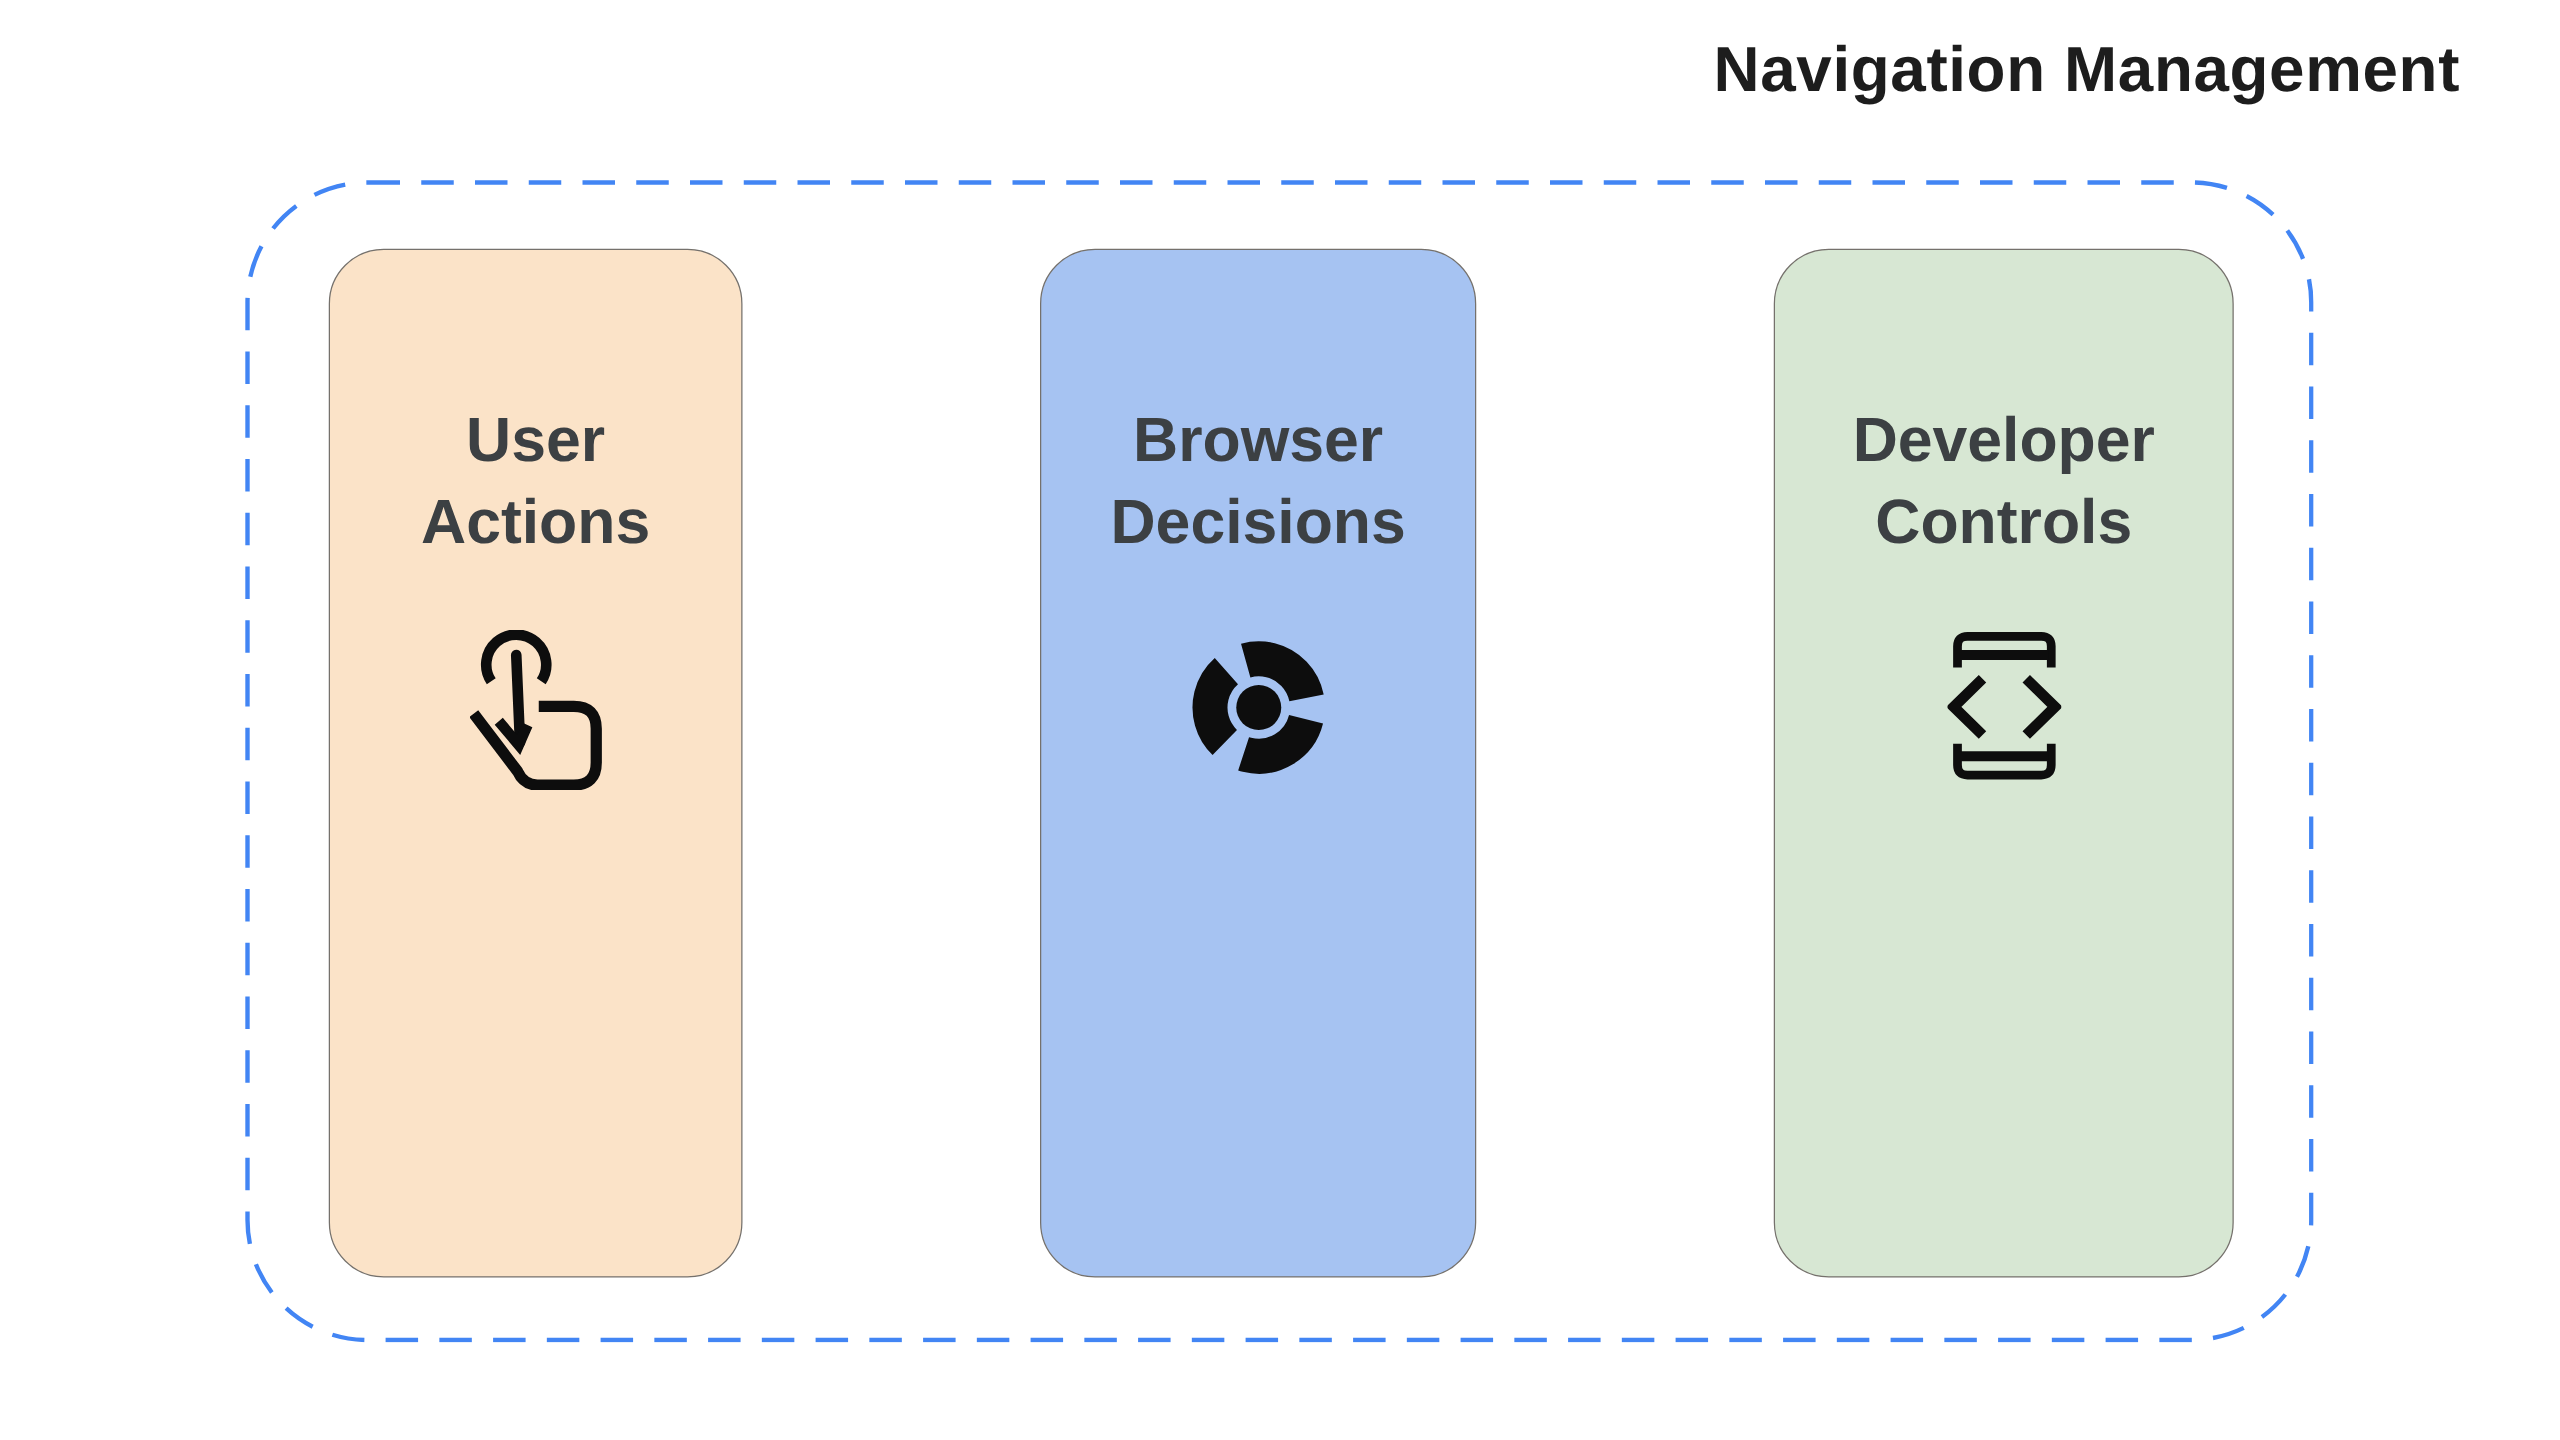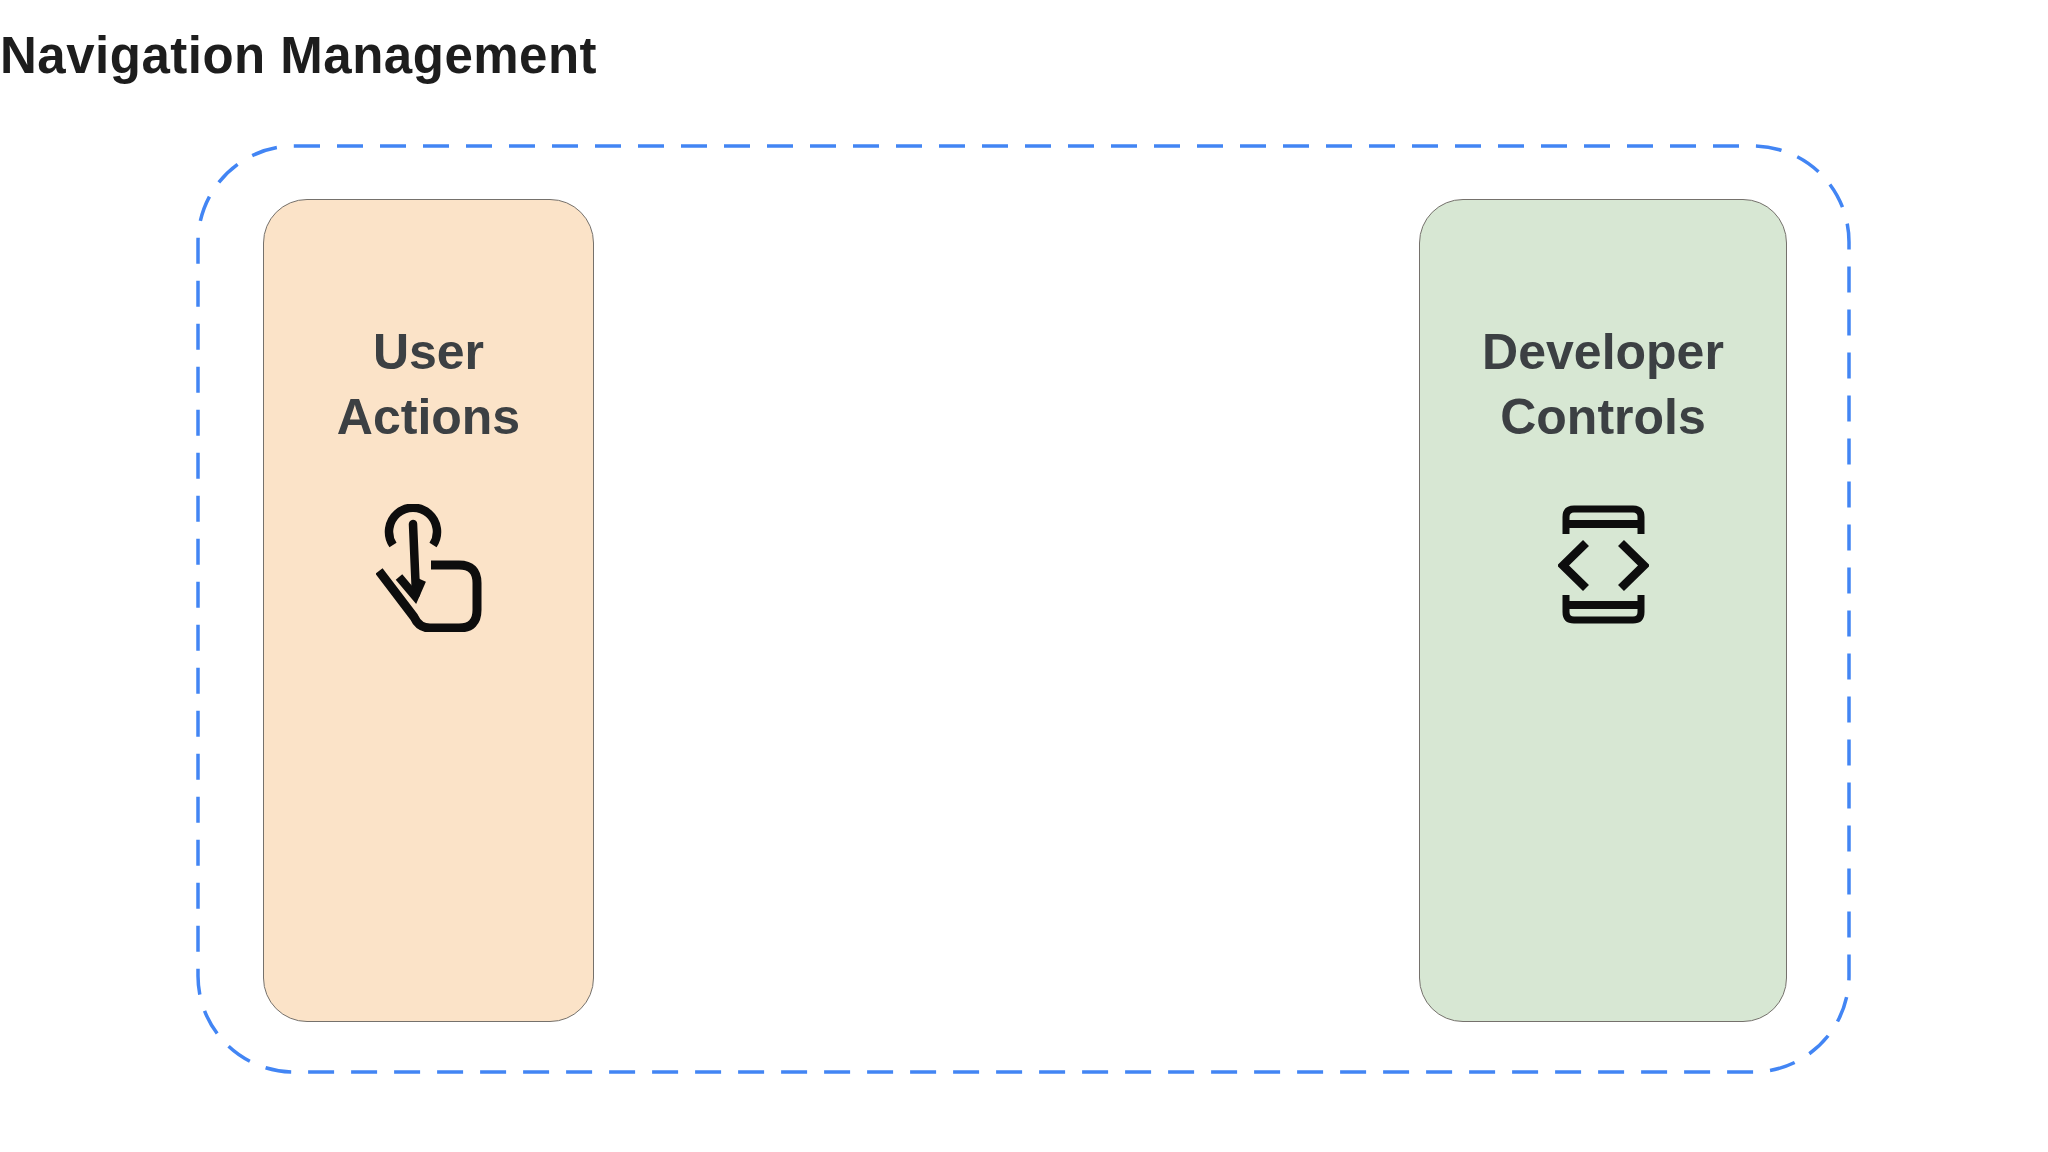--- a/index.html
+++ b/index.html
@@ -13,21 +13,21 @@
     position: relative;
     width: 2048px;
     height: 1152px;
     background: #ffffff;
   }
   .page-title {
     position: absolute;
     top: 26px;
     left: 0;
     width: 1968px; 
-    text-align: left;
+    text-align: right;
     font-size: 51px;
     font-weight: 700;
     color: #1d1d1d;
     letter-spacing: 0.5px;
   }
   .container {
     position: absolute;
     left: 196px;
     top: 144px;
     width: 1655px;
@@ -93,20 +93,30 @@
       <div class="icon-wrap">
         <svg width="106" height="128" viewBox="0 0 106 128" xmlns="http://www.w3.org/2000/svg">
           <path class="stroke-icon" d="M 17,41 A 24 24 0 1 1 57,41" stroke-width="8.5"></path>
           <path class="stroke-icon" d="M 37,20 L 40,90" stroke-width="8.5" stroke-linecap="round"></path>
           <path class="stroke-icon" d="M 23,73 L 39,92 L 46,76" stroke-width="8.5" stroke-linejoin="miter"></path>
           <path class="stroke-icon" d="M 3,67 L 38,113 Q 43,124 54,124 L 83,124 Q 101,124 101,106 L 101,79 Q 101,61 83,61 L 55,61" stroke-width="9" stroke-linejoin="round"></path>
         </svg>
       </div>
     </div>
 
+    <div class="card card-1" style="background-color: rgb(166, 195, 242);">
+      <div class="card-label">Browser
+Decisions</div>
+      <div class="icon-wrap chrome">
+        <svg width="108" height="108" viewBox="0 0 108 108" xmlns="http://www.w3.org/2000/svg">
+          <circle cx="54" cy="54" r="18" fill="#0d0d0d"></circle>
+          <circle cx="54" cy="54" r="39" fill="none" stroke="#0d0d0d" stroke-width="28" stroke-dasharray="64 17.7" transform="rotate(14 54 54)"></circle>
+        </svg>
+      </div>
+    </div>
 
     <div class="card card-2" style="background-color: rgb(215, 231, 211);">
       <div class="card-label">Developer
 Controls</div>
       <div class="icon-wrap">
         <svg width="91" height="121" viewBox="0 0 91 117" xmlns="http://www.w3.org/2000/svg">
           <path class="stroke-icon" d="M 8,28 V 11 Q 8,3 16,3 H 75 Q 83,3 83,11 V 28" stroke-width="7"></path>
           <path class="stroke-icon" d="M 10,18 H 81" stroke-width="8"></path>
           <path class="stroke-icon" d="M 8,89 V 106 Q 8,114 16,114 H 75 Q 83,114 83,106 V 89" stroke-width="7"></path>
           <path class="stroke-icon" d="M 10,99 H 81" stroke-width="8"></path>

